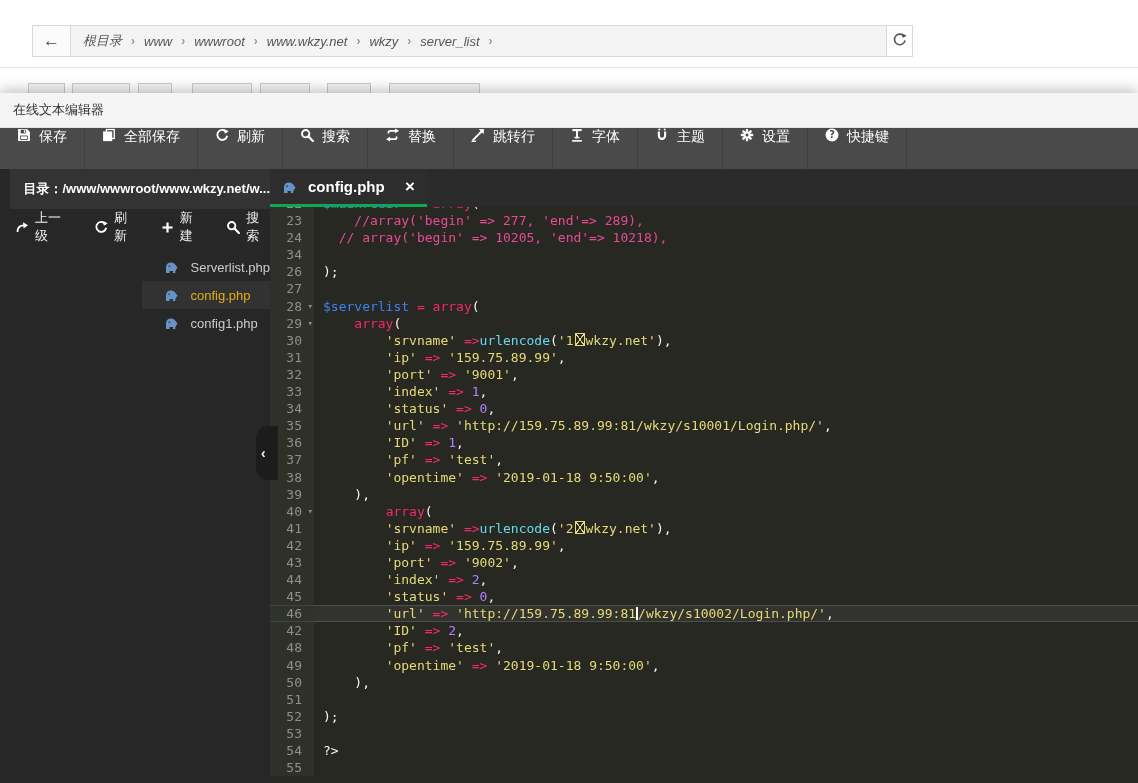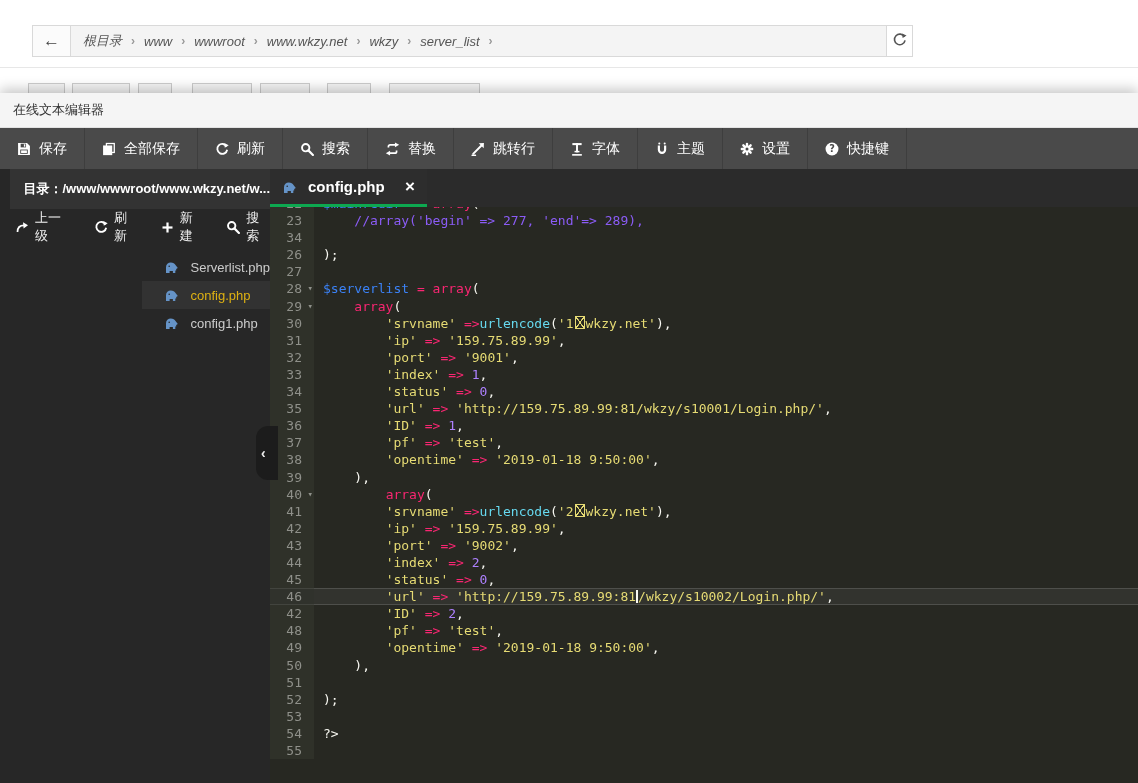--- a/index.html
+++ b/index.html
@@ -40,21 +40,21 @@
   .modal{
     position:absolute;top:93px;left:0;width:1138px;height:744px;
     box-shadow:0 -4px 12px rgba(0,0,0,.22);display:flex;flex-direction:column;
   }
   .modal-header{
     height:34px;background:#f5f5f5;border-bottom:1px solid #e2e2e2;
     font-size:13px;color:#333;line-height:34px;padding-left:13px;
   }
   .toolbar{height:41px;background:#4a4a4a;display:flex;align-items:stretch;}
   .tbtn{
-    display:flex;align-items:center;gap:8px;padding:0 17px;
+    display:flex;align-items:flex-start;gap:8px;padding:0 17px;
     border-right:1px solid #3e3e3e;color:#fff;font-size:14px;cursor:pointer;
   }
   .tbtn .ticon{display:flex;align-items:center;}
   .mainrow{flex:1;display:flex;position:relative;min-height:0;}
   
   .sidebar{width:270px;background:#272727;display:flex;flex-direction:column;flex:none;align-items:flex-end;}
   .dirbar{
     height:40px;background:#333333;color:#fff;font-weight:bold;font-size:13px;
     line-height:40px;padding-left:13px;white-space:nowrap;overflow:hidden;
   }
@@ -85,21 +85,21 @@
   .ln{
     width:44px;flex:none;box-sizing:border-box;background:#2f3129;color:#8f908a;
     text-align:right;padding-right:12px;line-height:17.1px;position:relative;
   }
   .fold{position:absolute;right:1px;top:0;font-style:normal;font-size:9px;color:#8f908a;line-height:17.1px;}
   .codecell{flex:1;white-space:pre;line-height:17.1px;color:#f8f8f2;padding-left:9px;}
   .row.active{background:rgba(255,255,255,.055);
     box-shadow:inset 0 1px 0 rgba(255,255,255,.14), inset 0 -1px 0 rgba(255,255,255,.14);}
   .row.active .ln{background:rgba(47,49,41,.35);}
   .tk-v{color:#3b82f6}.tk-o{color:#f92672}.tk-s{color:#e6db74}.tk-n{color:#ae81ff}
-  .tk-f{color:#66d9ef}.tk-c{color:#8b5cf6}.tk-w{color:#f8f8f2}
+  .tk-f{color:#66d9ef}.tk-c{color:#ec4899}.tk-w{color:#f8f8f2}
   .gbox{
     display:inline-block;width:8px;height:11px;border:1px solid #e6db74;
     margin:0 1px;vertical-align:-1px;
     background-image:
       linear-gradient(to top right, transparent 45%, #e6db74 46%, #e6db74 54%, transparent 55%),
       linear-gradient(to bottom right, transparent 45%, #e6db74 46%, #e6db74 54%, transparent 55%);
   }
   .cursor{display:inline-block;width:0;border-left:2px solid #f8f8f2;height:13px;vertical-align:-2px;}
   .hscroll{position:absolute;left:0;right:0;bottom:0;height:8px;background:#4f4f4f;}
   .hscroll:after{content:"";position:absolute;right:9px;top:0;bottom:0;width:1px;background:#3a3a3a;}
@@ -351,20 +351,24 @@
         <div class="codelines" id="codelines">
             <div class="row">
               <span class="ln">22</span>
               <span class="codecell"><span class="tk-v">$mainredir</span><span class="tk-w">  </span><span class="tk-o">=</span><span class="tk-w"> </span><span class="tk-o">array</span><span class="tk-w">(</span></span>
             </div>
             <div class="row">
               <span class="ln">23</span>
               <span class="codecell"><span class="tk-c">    //array('begin' =&gt; 277, 'end'=&gt; 289),</span></span>
             </div>
             <div class="row">
+              <span class="ln">24</span>
+              <span class="codecell"><span class="tk-c">  // array('begin' =&gt; 10205, 'end'=&gt; 10218),</span></span>
+            </div>
+            <div class="row">
               <span class="ln">34</span>
               <span class="codecell"></span>
             </div>
             <div class="row">
               <span class="ln">26</span>
               <span class="codecell"><span class="tk-w">);</span></span>
             </div>
             <div class="row">
               <span class="ln">27</span>
               <span class="codecell"></span>

